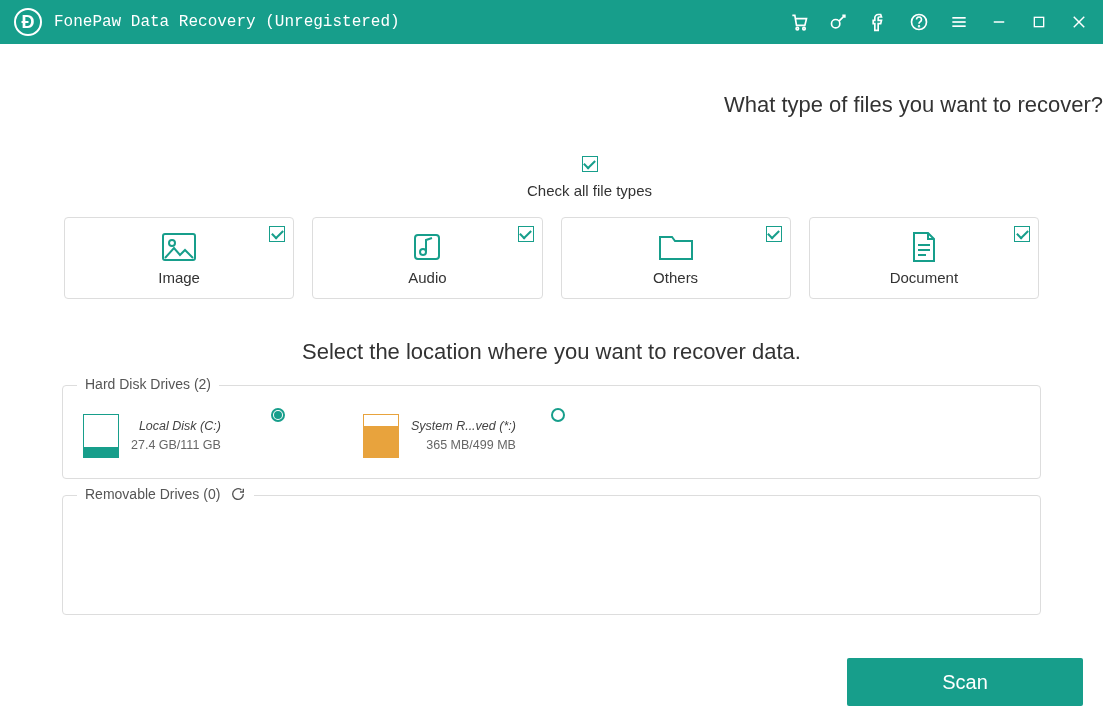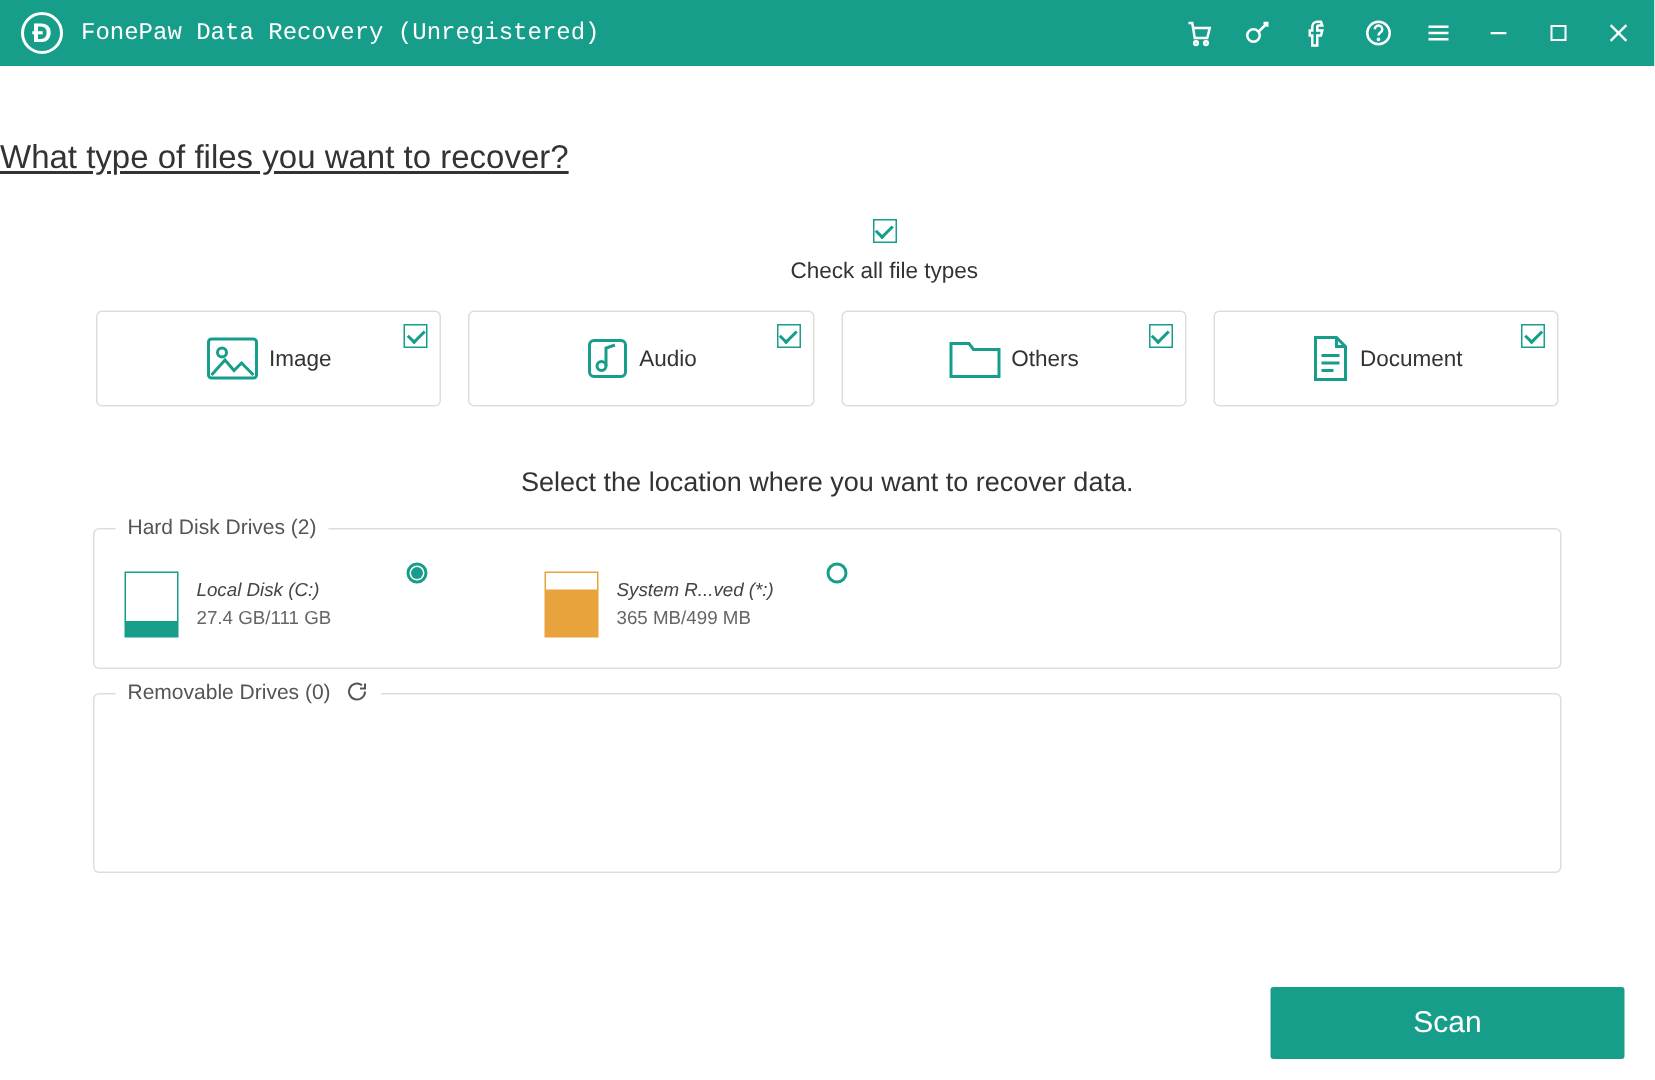--- a/index.html
+++ b/index.html
@@ -22,31 +22,30 @@
   }
   .app-logo span { font-weight: 700; font-size: 18px; }
   .app-title { font-size: 16px; font-weight: 400; flex: 0 0 auto; font-family: Liberation Mono, monospace; }
   .titlebar-spacer { flex: 1; }
   .titlebar-icons { display: flex; align-items: center; gap: 20px; }
   .titlebar-icons .icon { width: 20px; height: 20px; display: flex; align-items: center; justify-content: center; cursor: pointer; }
   .titlebar-icons svg { stroke: #fff; fill: none; }
 
   
   .heading1 {
-    text-align: left;
+    text-align: right;
     font-size: 22px;
     color: #333;
     margin-top: 48px;
-    margin-bottom: 28px;
+    margin-bottom: 38px;
     font-weight: 400;
-    text-decoration: underline;
   }
   .heading2 {
     text-align: center;
-    font-size: 18px;
+    font-size: 22px;
     color: #333;
     margin-top: 40px;
     margin-bottom: 20px;
     font-weight: 400;
   }
 
   
   .check-all-row {
     display: flex;
     align-items: center;
@@ -74,42 +73,43 @@
 
   
   .filetypes {
     display: flex;
     gap: 18px;
     padding: 0 64px;
   }
   .card {
     position: relative;
     flex: 1;
-    height: 64px;
+    height: 82px;
     border: 1px solid #ddd;
     border-radius: 4px;
     display: flex;
-    flex-direction: row;
+    flex-direction: column;
     align-items: center;
     justify-content: center;
     gap: 6px;
     cursor: pointer;
   }
   .card .cb { position: absolute; top: 8px; right: 8px; }
   .card-icon { height: 32px; display:flex; align-items:center; justify-content:center; }
   .card-icon svg { stroke: #179e8b; fill: none; stroke-width: 2; }
   .card-label { font-size: 15px; color: #333; }
 
   
   .section {
     margin: 4px 62px 16px 62px;
     border: 1px solid #ddd;
     border-radius: 4px;
     position: relative;
     padding: 28px 20px 20px 20px;
+    text-align: right;
   }
   .section-label {
     position: absolute;
     top: -10px; left: 14px;
     background: #fff;
     padding: 0 8px;
     font-size: 14px;
     color: #555;
     display: flex;
     align-items: center;

